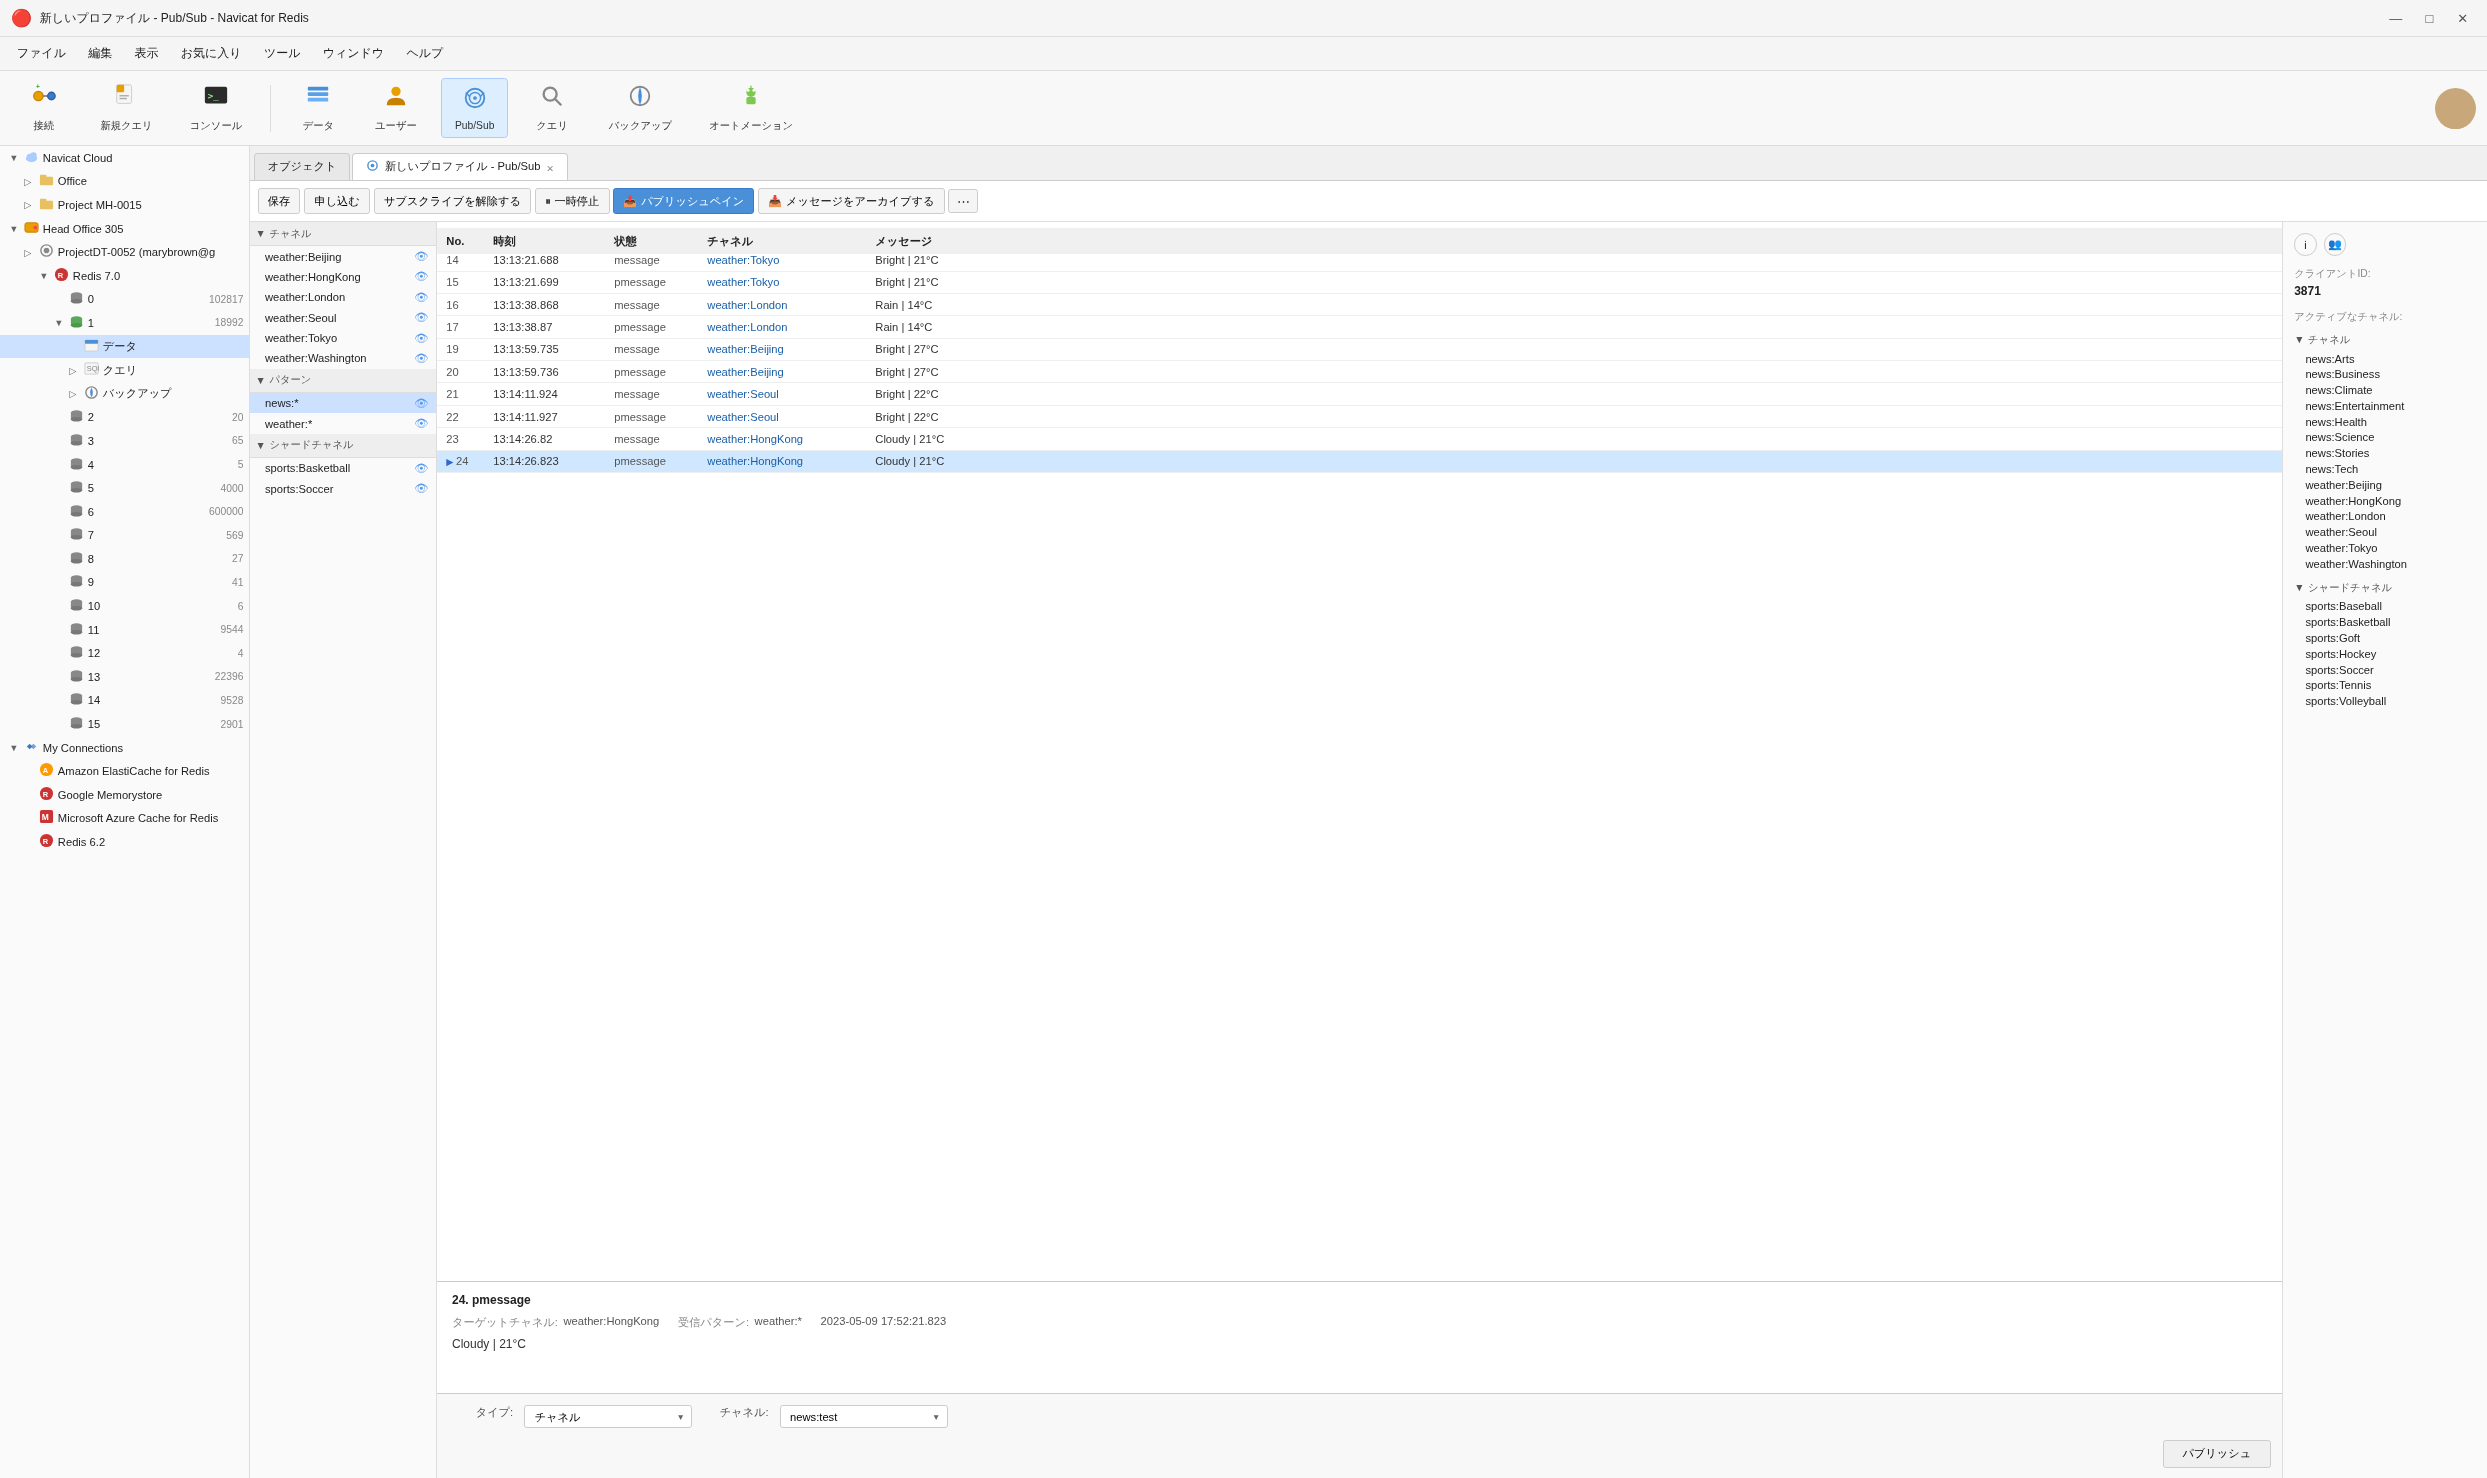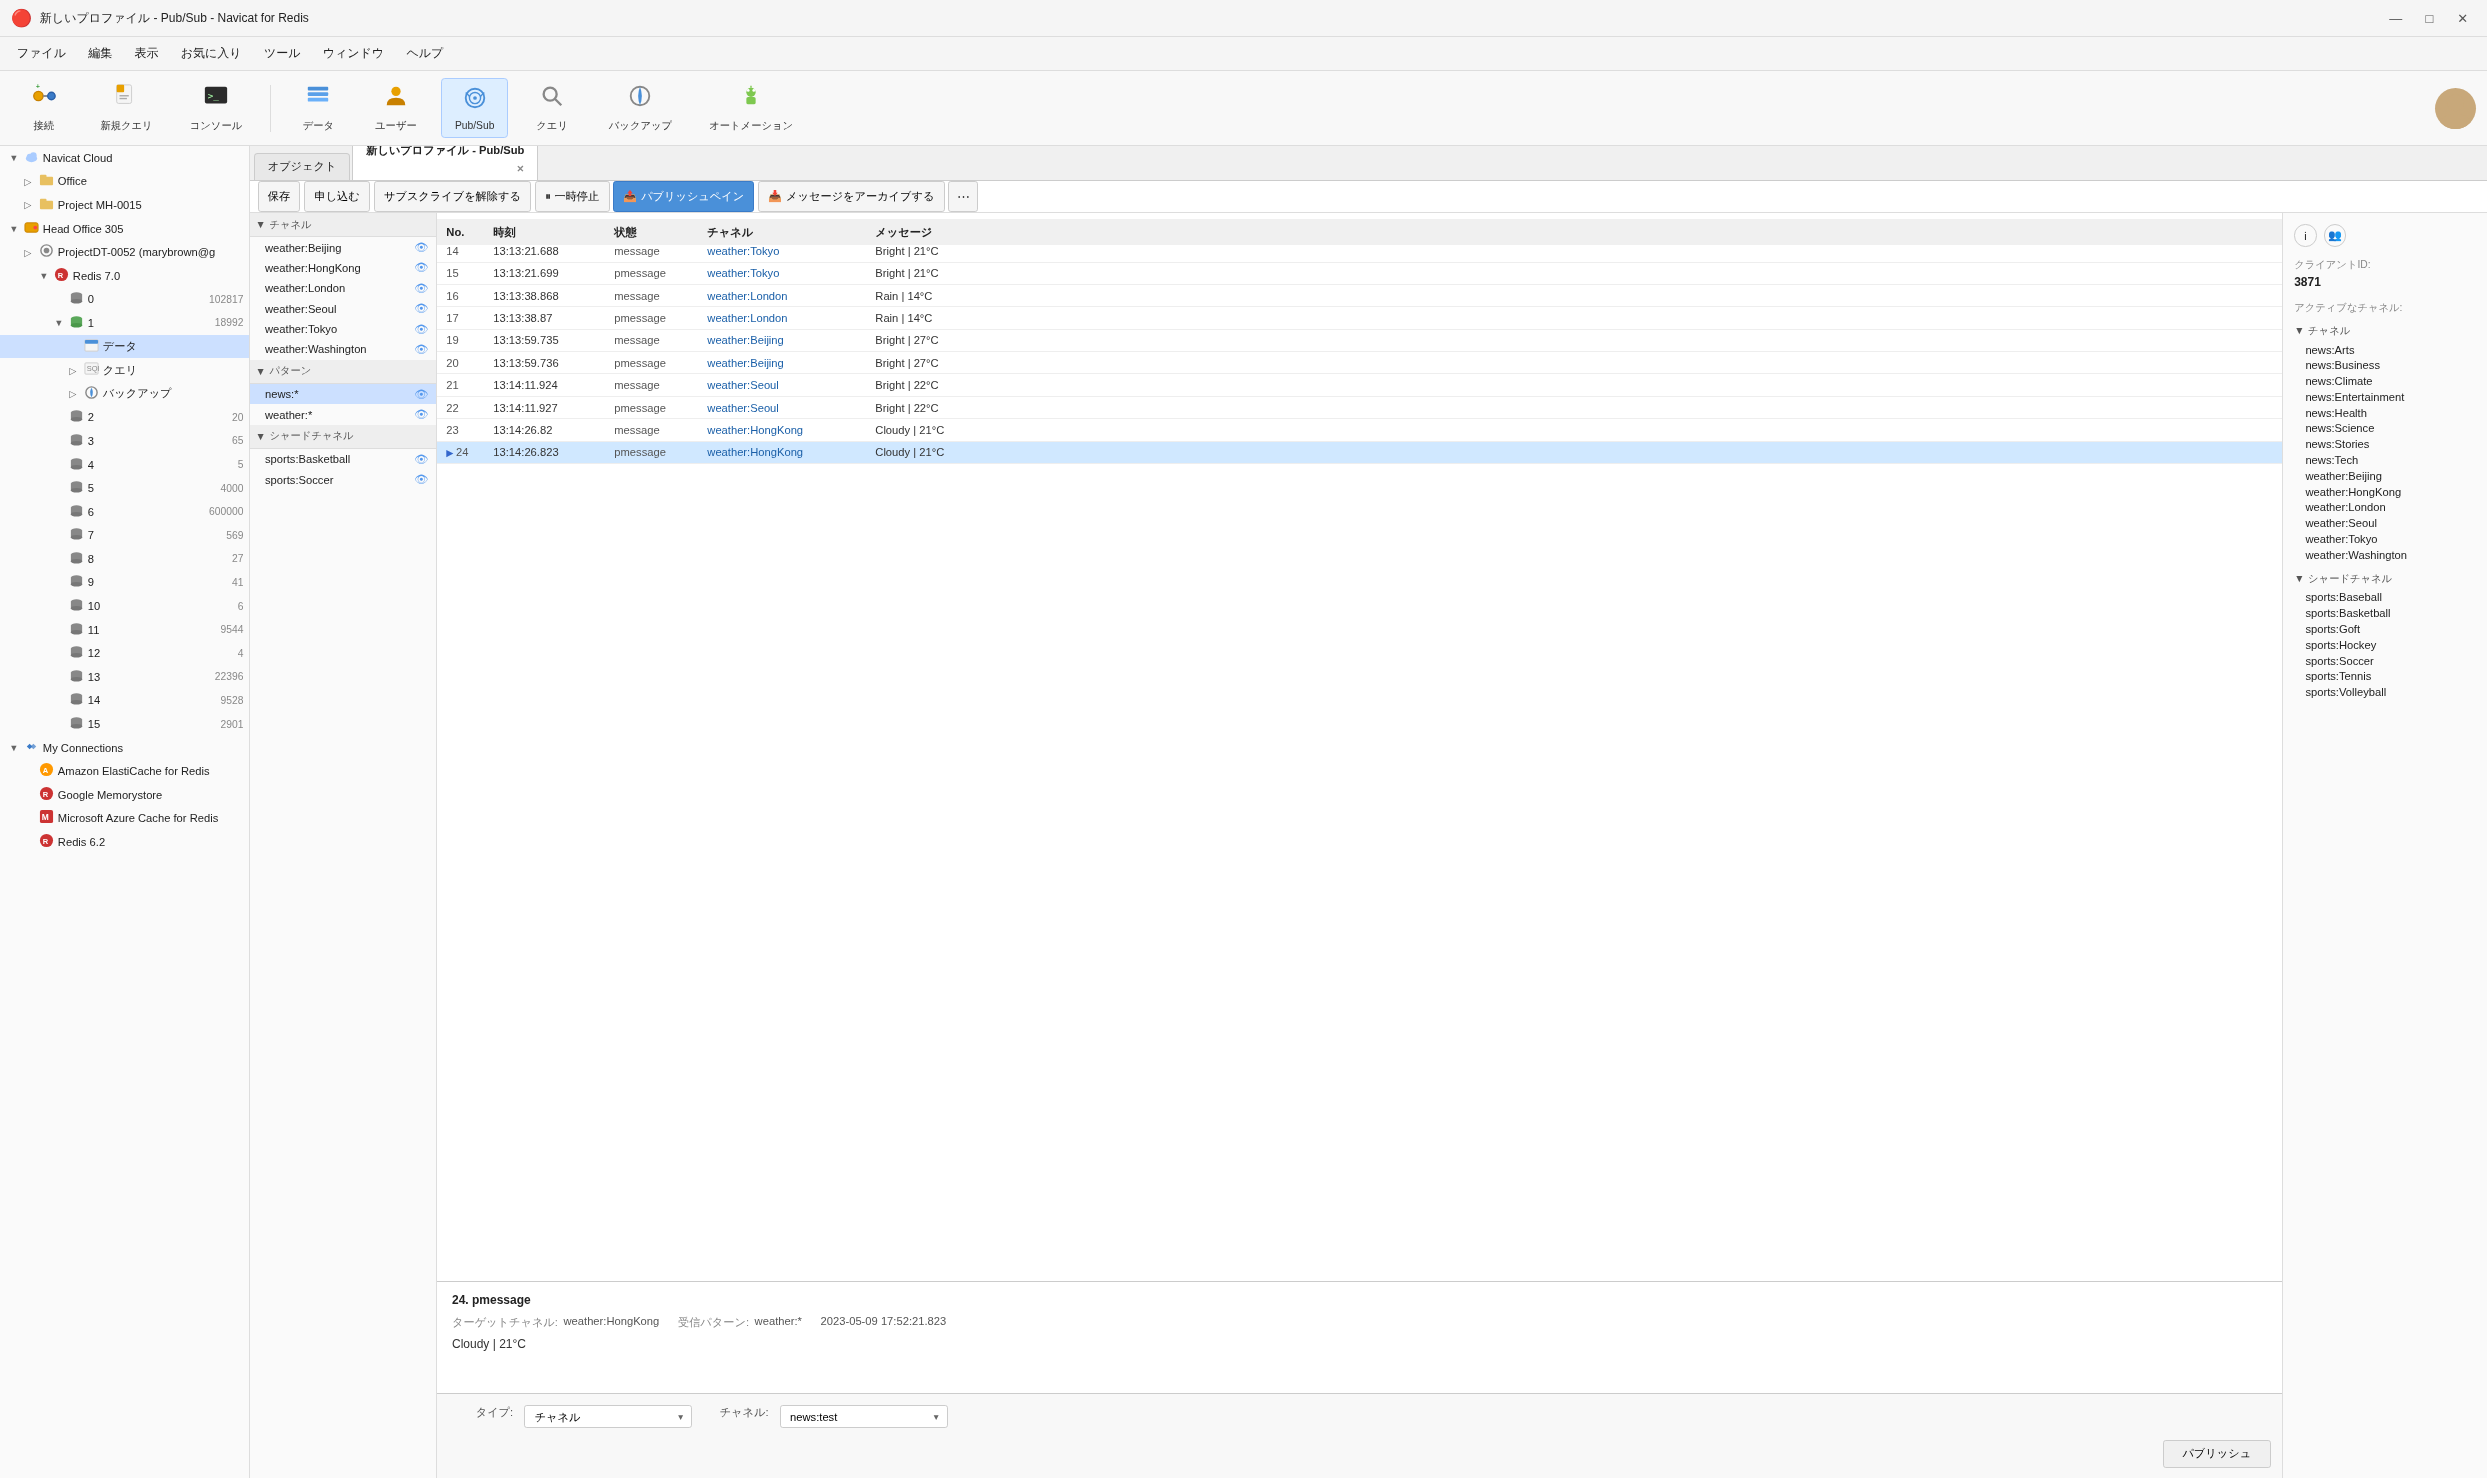--- a/index.html
+++ b/index.html
@@ -34,25 +34,25 @@
     .tree-indent { display: inline-block; }
     .tree-icon { font-size: 13px; }
     .tree-count { margin-left: auto; color: #888; font-size: 10.3px; }
 
     
     #content { flex: 1; display: flex; flex-direction: column; overflow: hidden; }
 
     
     #tab-bar { background: #f0f0f0; height: 35px; display: flex; align-items: flex-end; border-bottom: 0.9px solid #ccc; padding-left: 3.7px; }
     .tab { padding: 5.6px 13px; cursor: pointer; border: 0.9px solid #ccc; border-bottom: none; border-radius: 3.7px 3.7px 0 0; background: #e8e8e8; font-size: 11.2px; display: flex; align-items: flex-end; gap: 5.6px; margin-right: 1.9px; }
-    .tab.active { background: white; border-bottom-color: white; font-weight: 700; flex-direction: column; }
+    .tab.active { background: white; border-bottom-color: white; font-weight: 400; }
     .tab-close { font-size: 9.3px; color: #888; }
 
     
-    #action-bar { background: white; height: 32px; display: flex; padding: 0 7.5px; border-bottom: 0.9px solid #ddd; gap: 3.7px; }
+    #action-bar { background: white; height: 41px; display: flex; align-items: center; padding: 0 7.5px; border-bottom: 0.9px solid #ddd; gap: 3.7px; }
     .action-btn { padding: 4.7px 9.3px; border: 0.9px solid #ccc; border-radius: 2.8px; cursor: pointer; background: #f5f5f5; font-size: 11.2px; display: flex; align-items: center; gap: 3.7px; white-space: nowrap; }
     .action-btn.primary { background: #4a90d9; color: white; border-color: #3a7bc8; }
     .more-btn { padding: 3.7px 7.5px; border: 0.9px solid #ccc; border-radius: 2.8px; cursor: pointer; background: #f5f5f5; font-size: 13px; }
 
     
     #split-view { display: flex; flex: 1; overflow: hidden; }
 
     
     #channel-panel { width: 187px; background: #fafafa; border-right: 0.9px solid #ddd; overflow-y: auto; flex-shrink: 0; }
     .channel-item { padding: 3.7px 7.5px 3.7px 15px; display: flex; align-items: center; gap: 3.7px; cursor: pointer; font-size: 11.2px; }

